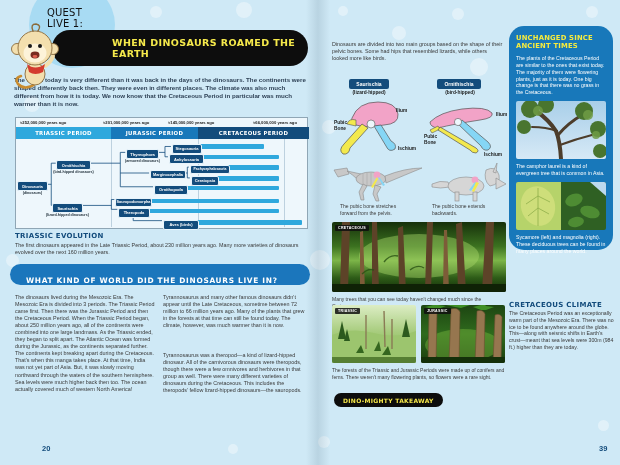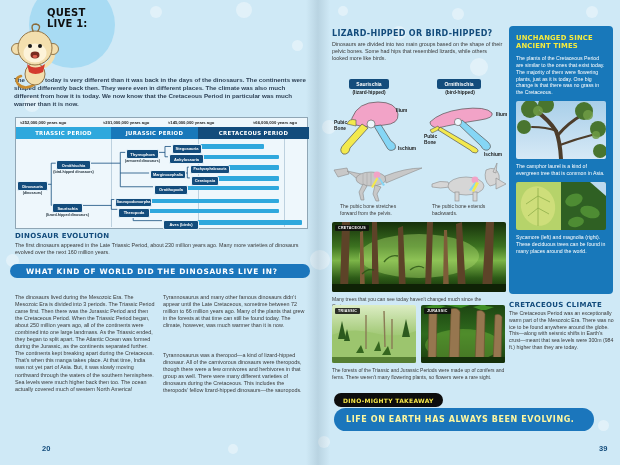--- a/index.html
+++ b/index.html
@@ -5,58 +5,58 @@
   html,body{margin:0;padding:0;background:#cfe9f6;}
   .spread{position:relative;width:620px;height:465px;background:#cfe9f6;overflow:hidden;
           font-family:"Liberation Sans",sans-serif;color:#3a3a3a;}
   .abs{position:absolute;}
   .dot{position:absolute;border-radius:50%;background:rgba(255,255,255,0.38);}
   .gutter{position:absolute;left:306px;top:0;width:24px;height:465px;
           background:linear-gradient(90deg,rgba(70,100,120,0) 0%,rgba(70,100,120,0.16) 50%,rgba(70,100,120,0) 100%);}
   
   .quest-circle{position:absolute;left:29px;top:-18px;width:86px;height:86px;border-radius:50%;background:#a8dbf3;}
   .quest-text{position:absolute;left:47px;top:7px;font-family:"DejaVu Sans",sans-serif;
-              font-weight:bold;font-size:10px;line-height:11px;color:#101010;letter-spacing:.2px;}
+              font-weight:normal;font-size:10px;line-height:11px;color:#101010;letter-spacing:.2px;}
   .title-banner{position:absolute;left:52px;top:30px;width:256px;height:36px;background:#0d0d0d;border-radius:18px;
                 display:flex;align-items:center;}
   .title-banner span{padding-left:60px;font-family:"DejaVu Sans",sans-serif;font-weight:bold;
                      font-size:9.5px;letter-spacing:.4px;color:#f5e94b;}
   .intro{position:absolute;left:14px;top:76px;width:296px;font-weight:bold;font-size:6.2px;
          line-height:7.9px;color:#2f4256;}
   
   .tl{position:absolute;left:15px;top:117px;width:293px;height:112px;background:#eef7fc;border:1px solid #8fa6b5;box-sizing:border-box;}
   .tl-year{position:absolute;top:2px;font-size:4.2px;font-weight:bold;color:#222;white-space:nowrap;}
   .tl-period{position:absolute;top:9px;height:12px;display:flex;align-items:center;justify-content:center;
              color:#fff;font-family:"DejaVu Sans",sans-serif;font-weight:bold;font-size:5.4px;letter-spacing:.3px;white-space:nowrap;}
   .tl-vline{position:absolute;top:21px;height:88px;width:1px;background:rgba(19,76,124,0.22);}
   .tl-bar{position:absolute;height:4.5px;background:#2fa8dd;border-radius:1px;}
   .tl-box{position:absolute;background:#134c7c;color:#fff;font-size:4px;font-weight:bold;text-align:center;
           border-radius:2px;padding:1.6px 0;white-space:nowrap;border:0.5px solid #e8f4fb;box-sizing:border-box;}
   .tl-sub{position:absolute;font-size:3.6px;font-weight:bold;color:#1c2b36;text-align:center;white-space:nowrap;}
   .tl svg.connectors{position:absolute;left:0;top:0;width:100%;height:100%;}
   
   .h-navy{position:absolute;font-family:"DejaVu Sans",sans-serif;font-weight:bold;color:#134c7c;letter-spacing:.3px;}
   .body-txt{position:absolute;font-size:5.4px;line-height:7.05px;color:#3a3a3a;}
-  .world-banner{position:absolute;left:10px;top:264px;width:300px;height:14px;background:#1b76bc;border-radius:11px;
-                display:flex;align-items:center;}
+  .world-banner{position:absolute;left:10px;top:264px;width:300px;height:21px;background:#1b76bc;border-radius:11px;
+                display:flex;align-items:flex-end;}
   .world-banner span{padding-left:16px;font-family:"DejaVu Sans",sans-serif;font-weight:bold;font-size:7.4px;
                      letter-spacing:.7px;color:#fff;}
   .pagenum{position:absolute;font-size:7.5px;font-weight:bold;color:#134c7c;}
   
   .hip-label{position:absolute;background:#134c7c;color:#fff;font-size:5px;font-weight:bold;text-align:center;
              border-radius:2px;padding:2px 0;}
   .hip-sub{position:absolute;font-size:4.8px;font-weight:bold;color:#1a1a1a;text-align:center;}
   .bone-lab{position:absolute;font-size:4.8px;font-weight:bold;color:#1a1a1a;line-height:5.6px;}
   .capt{position:absolute;font-size:5px;line-height:6.5px;color:#3a3a3a;}
   
   .photo{position:absolute;border-radius:2px;overflow:hidden;}
   .badge{position:absolute;left:3px;top:3px;background:rgba(15,15,15,0.85);color:#fff;font-size:3.6px;
          font-weight:bold;letter-spacing:.3px;padding:1px 3px;border-radius:1px;z-index:2;}
   
-  .sidebar{position:absolute;left:509px;top:26px;width:104px;height:268px;background:#1878ba;border-radius:4px;
+  .sidebar{position:absolute;left:509px;top:26px;width:104px;height:224px;background:#1878ba;border-radius:15px;
            padding:8px 7px;box-sizing:border-box;}
   .sidebar h3{margin:0;font-family:"DejaVu Sans",sans-serif;font-weight:bold;font-size:6.8px;line-height:8.4px;
               color:#f8ec3d;letter-spacing:.2px;}
   .sidebar p{margin:4px 0 0 0;color:#fff;font-size:5.2px;line-height:6.9px;}
   .sb-photo{margin-top:5px;width:100%;border-radius:2px;overflow:hidden;position:relative;}
   
   .tk-tab{position:absolute;left:334px;top:393px;height:14px;background:#0d0d0d;border-radius:7px;
           display:inline-flex;align-items:center;padding:0 9px;}
   .tk-tab span{font-family:"DejaVu Sans",sans-serif;font-weight:bold;font-size:6px;color:#f6e84a;letter-spacing:.3px;}
   .tk-banner{position:absolute;left:334px;top:408px;width:260px;height:23px;background:#1b76bc;border-radius:12px;
@@ -88,20 +88,23 @@
   </div>
 
   <div class="gutter"></div>
 
   <div class="quest-circle"></div>
   <div class="quest-text">
     <div>QUEST</div>
     <div>LIVE 1:</div>
   </div>
 
+  <div class="title-banner">
+    <span>WHEN DINOSAURS ROAMED THE EARTH</span>
+  </div>
 
   <svg class="abs" style="left:5px;top:22px;width:58px;height:70px;z-index:3;" viewBox="0 0 58 70">
     <path d="M30 62 Q20 69 13 62 Q9 56 16 54" fill="none" stroke="#c98c2f" stroke-width="2.5" stroke-linecap="round"></path>
     <ellipse cx="30" cy="52" rx="10" ry="11" fill="#f3dfae" stroke="#8a6a3a" stroke-width="0.9"></ellipse>
     <path d="M40 44 Q46 40 48 34" fill="none" stroke="#f3dfae" stroke-width="4" stroke-linecap="round"></path>
     <path d="M22 42 Q30 49 40 42 L38 50 Q30 54 24 50 Z" fill="#d43b2f"></path>
     <circle cx="12" cy="27" r="5.5" fill="#f3dfae" stroke="#8a6a3a" stroke-width="0.9"></circle>
     <circle cx="48" cy="27" r="5.5" fill="#f3dfae" stroke="#8a6a3a" stroke-width="0.9"></circle>
     <circle cx="30" cy="26" r="17" fill="#f3dfae" stroke="#8a6a3a" stroke-width="0.9"></circle>
     <ellipse cx="30" cy="31" rx="11.5" ry="9.5" fill="#fdf3d9"></ellipse>
@@ -164,36 +167,35 @@
     <div class="tl-box" style="left:153px;top:36px;width:35px;">Ankylosauria</div>
     <div class="tl-box" style="left:134px;top:52px;width:36px;font-size:3.8px;">Marginocephalia</div>
     <div class="tl-box" style="left:174px;top:46.5px;width:40px;font-size:3.4px;">Pachycephalosauria</div>
     <div class="tl-box" style="left:175px;top:57.5px;width:28px;">Ceratopsia</div>
     <div class="tl-box" style="left:138px;top:66.5px;width:34px;">Ornithopoda</div>
     <div class="tl-box" style="left:99px;top:79.5px;width:37px;font-size:3.8px;">Sauropodomorpha</div>
     <div class="tl-box" style="left:102px;top:89.5px;width:32px;">Theropoda</div>
     <div class="tl-box" style="left:147px;top:101.5px;width:36px;">Aves (birds)</div>
   </div>
 
-  <div class="h-navy" style="left:15px;top:232px;font-size:7px;">DINOSAUR EVOLUTION</div>
+  <div class="h-navy" style="left:15px;top:232px;font-size:7px;">TRIASSIC EVOLUTION</div>
   <div class="body-txt" style="left:15px;top:242px;width:290px;">The first dinosaurs appeared in the Late Triassic Period, about 230 million years ago. Many more varieties of dinosaurs evolved over the next 160 million years.</div>
 
   <div class="world-banner">
     <span>WHAT KIND OF WORLD DID THE DINOSAURS LIVE IN?</span>
   </div>
 
   <div class="body-txt" style="left:15px;top:294px;width:141px;">The dinosaurs lived during the Mesozoic Era. The Mesozoic Era is divided into 3 periods. The Triassic Period came first. Then there was the Jurassic Period and then the Cretaceous Period. When the Triassic Period began, about 250 million years ago, all of the continents were combined into one large landmass. As the Triassic ended, they began to split apart. The Atlantic Ocean was formed during the Jurassic, as the continents separated further. The continents kept breaking apart during the Cretaceous. That's when this manga takes place. At that time, India was not yet part of Asia. But, it was slowly moving northward through the waters of the southern hemisphere. Sea levels were much higher back then too. The ocean actually covered much of western North America!</div>
   <div>
     <div class="body-txt" style="left:163px;top:294px;width:143px;">Tyrannosaurus and many other famous dinosaurs didn't appear until the Late Cretaceous, sometime between 72 million to 66 million years ago. Many of the plants that grew in the forests at that time can still be found today. The climate, however, was much warmer than it is now.</div>
     <div class="body-txt" style="left:163px;top:352px;width:143px;">Tyrannosaurus was a theropod—a kind of lizard-hipped dinosaur. All of the carnivorous dinosaurs were theropods, though there were a few omnivores and herbivores in that group as well. There were many different varieties of dinosaurs during the Cretaceous. This includes the theropods' fellow lizard-hipped dinosaurs—the sauropods.</div>
   </div>
 
   <div class="pagenum" style="left:12px;top:444px;padding-left:30px;">20</div>
 
-  <div class="h-navy" style="left:332px;top:29px;font-size:8px;">LIZARD-HIPPED OR BIRD-HIPPED?</div>
   <div class="body-txt" style="left:332px;top:41px;width:172px;line-height:6.8px;">Dinosaurs are divided into two main groups based on the shape of their pelvic bones. Some had hips that resembled lizards, while others looked more like birds.</div>
 
   <div class="hip-label" style="left:349px;top:79px;width:40px;">Saurischia</div>
   <div class="hip-sub" style="left:340px;top:90px;width:58px;">(lizard-hipped)</div>
   <svg class="abs" style="left:334px;top:98px;width:86px;height:64px;" viewBox="0 0 86 64">
     <path d="M18 20 Q24 4 44 4 Q62 4 64 16 Q65 26 50 27 Q32 30 22 27 Q16 25 18 20 Z" fill="#f2a3c7" stroke="#555" stroke-width="0.7"></path>
     <path d="M22 22 Q15 20 13 26 L22 28 Z" fill="#f3e94d" stroke="#555" stroke-width="0.6"></path>
     <path d="M28 26 L10 46 Q4 52 9 56 Q15 57 16 50 L34 30 Z" fill="#f3e94d" stroke="#555" stroke-width="0.7"></path>
     <path d="M40 28 L52 48 Q55 55 61 51 Q63 46 57 43 L47 27 Z" fill="#85d6f5" stroke="#555" stroke-width="0.7"></path>
     <circle cx="37" cy="26" r="4" fill="#eef7fc" stroke="#555" stroke-width="0.6"></circle>
@@ -337,23 +339,20 @@
         <path d="M34 2 l-9 -2 l9 -2 l3 -3 l3 4 l9 1 l-9 3 Z"></path>
         <path d="M60 5 l-8 -3 l8 -2 l2 -3 l3 4 l8 1 l-8 3 Z"></path>
       </g>
       <rect y="52" width="84" height="6" fill="#14300a"></rect>
     </svg>
   </div>
   <div class="capt" style="left:332px;top:367px;width:174px;">The forests of the Triassic and Jurassic Periods were made up of conifers and ferns. There weren't many flowering plants, so flowers were a rare sight.</div>
 
   <div class="tk-tab">
     <span>DINO-MIGHTY TAKEAWAY</span>
-  </div>
-  <div class="tk-banner">
-    <span>LIFE ON EARTH HAS ALWAYS BEEN EVOLVING.</span>
   </div>
 
   <div class="sidebar">
     <h3>UNCHANGED SINCE ANCIENT TIMES</h3>
     <p>The plants of the Cretaceous Period are similar to the ones that exist today. The majority of them were flowering plants, just as it is today. One big change is that there was no grass in the Cretaceous.</p>
     <div class="sb-photo" style="height:58px;">
       <svg width="90" height="58" viewBox="0 0 90 58">
         <defs>
           <linearGradient id="gsky" x1="0" y1="0" x2="0" y2="1">
             <stop offset="0" stop-color="#a9cfe9"></stop>

